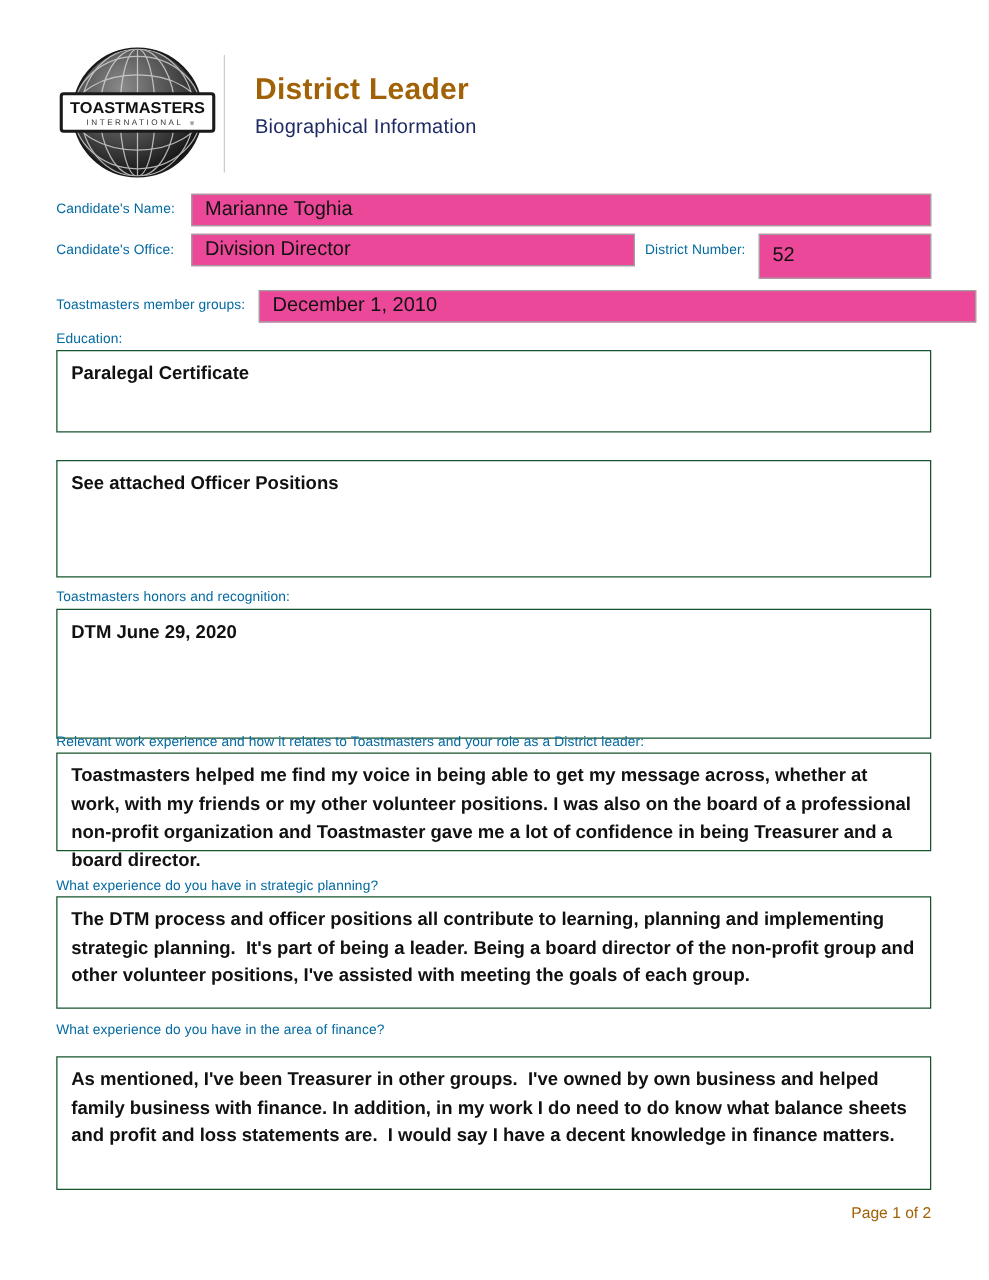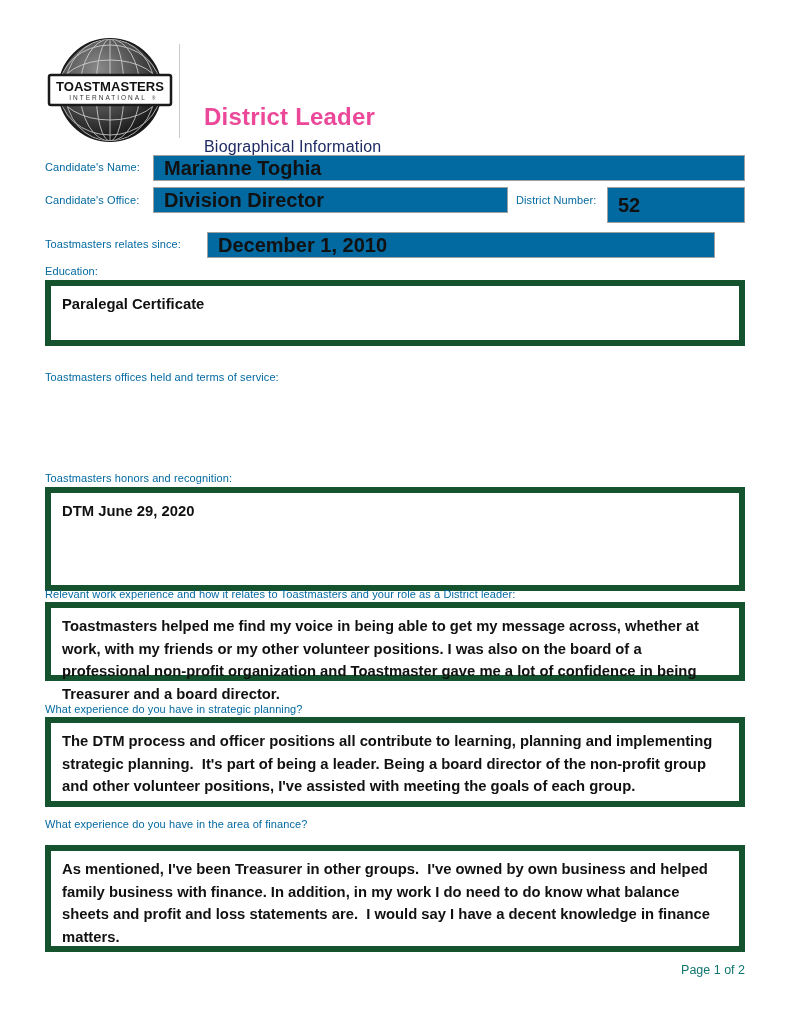--- a/index.html
+++ b/index.html
@@ -14,47 +14,47 @@
     overflow: hidden;
   }
   
   .logo-wrap { position: absolute; left: 46px; top: 34px; width: 128px; height: 112px; }
   .header-divider {
     position: absolute; left: 179px; top: 44px; width: 1px; height: 94px;
     background: #cccccc;
   }
   .title-block { position: absolute; left: 204px; top: 58px; }
   .doc-title {
-    font-size: 24px; font-weight: 700; color: #ec4899; letter-spacing: 0.2px; margin-top: 45px;
+    font-size: 24px; font-weight: 700; color: #a16207; letter-spacing: 0.2px;
   }
   .doc-subtitle {
     margin-top: 7px; font-size: 16px; font-weight: 400; color: #1e2a63; letter-spacing: 0.2px;
   }
   
   .lbl {
     position: absolute; font-size: 11px; color: #0369a1; letter-spacing: 0.1px;
     white-space: nowrap;
   }
   .input {
-    position: absolute; border: 1px solid #a0a0a0; background: #0369a1;
-    font-size: 20px; font-weight: 700; color: #111;
+    position: absolute; border: 1px solid #a0a0a0; background: #ec4899;
+    font-size: 16px; font-weight: 400; color: #111;
     display: flex; align-items: center; padding: 0 10px;
     white-space: nowrap; overflow: hidden;
   }
   .box {
     position: absolute; left: 45px; width: 700px;
-    border: 6px solid #14532d; background: #fff;
+    border: 1px solid #14532d; background: #fff;
     font-size: 14.8px; font-weight: 700; color: #111;
     line-height: 22.5px; padding: 7px 11px;
     white-space: pre-wrap;
   }
   
   .footer-page {
     position: absolute; right: 46px; top: 963px;
-    font-size: 12.5px; color: #0f766e;
+    font-size: 12.5px; color: #a16207;
   }
 </style>
 </head>
 <body>
 
 <div class="page">
 
   <div class="logo-wrap">
     <svg width="128" height="112" viewBox="0 0 128 112" xmlns="http://www.w3.org/2000/svg">
       <defs>
@@ -93,27 +93,28 @@
   </div>
 
   <div class="lbl" style="left:45px; top:161px;">Candidate's Name:</div>
   <div class="input" style="left:153px; top:155px; width:592px; height:26px;">Marianne Toghia</div>
 
   <div class="lbl" style="left:45px; top:194px;">Candidate's Office:</div>
   <div class="input" style="left:153px; top:187px; width:355px; height:26px;">Division Director</div>
   <div class="lbl" style="left:516px; top:194px;">District Number:</div>
   <div class="input" style="left:607px; top:187px; width:138px; height:36px;">52</div>
 
-  <div class="lbl" style="left:45px; top:238px;">Toastmasters relates since:</div>
-  <div class="input" style="left:207px; top:232px; width:508px; height:26px;">December 1, 2010</div>
+  <div class="lbl" style="left:45px; top:238px;">Toastmasters member groups:</div>
+  <div class="input" style="left:207px; top:232px; width:574px; height:26px;">December 1, 2010</div>
 
   <div class="lbl" style="left:45px; top:265px;">Education:</div>
   <div class="box" style="top:280px; height:66px;">Paralegal Certificate</div>
 
   <div class="lbl" style="left:45px; top:371px;">Toastmasters offices held and terms of service:</div>
+  <div class="box" style="top:368px; height:94px;">See attached Officer Positions</div>
 
   <div class="lbl" style="left:45px; top:472px;">Toastmasters honors and recognition:</div>
   <div class="box" style="top:487px; height:104px;">DTM June 29, 2020</div>
 
   <div class="lbl" style="left:45px; top:588px;">Relevant work experience and how it relates to Toastmasters and your role as a District leader:</div>
   <div class="box" style="top:602px; height:79px;">Toastmasters helped me find my voice in being able to get my message across, whether at work, with my friends or my other volunteer positions. I was also on the board of a professional non-profit organization and Toastmaster gave me a lot of confidence in being Treasurer and a board director.</div>
 
   <div class="lbl" style="left:45px; top:703px;">What experience do you have in strategic planning?</div>
   <div class="box" style="top:717px; height:90px;">The DTM process and officer positions all contribute to learning, planning and implementing strategic planning.  It's part of being a leader. Being a board director of the non-profit group and other volunteer positions, I've assisted with meeting the goals of each group.</div>
 

